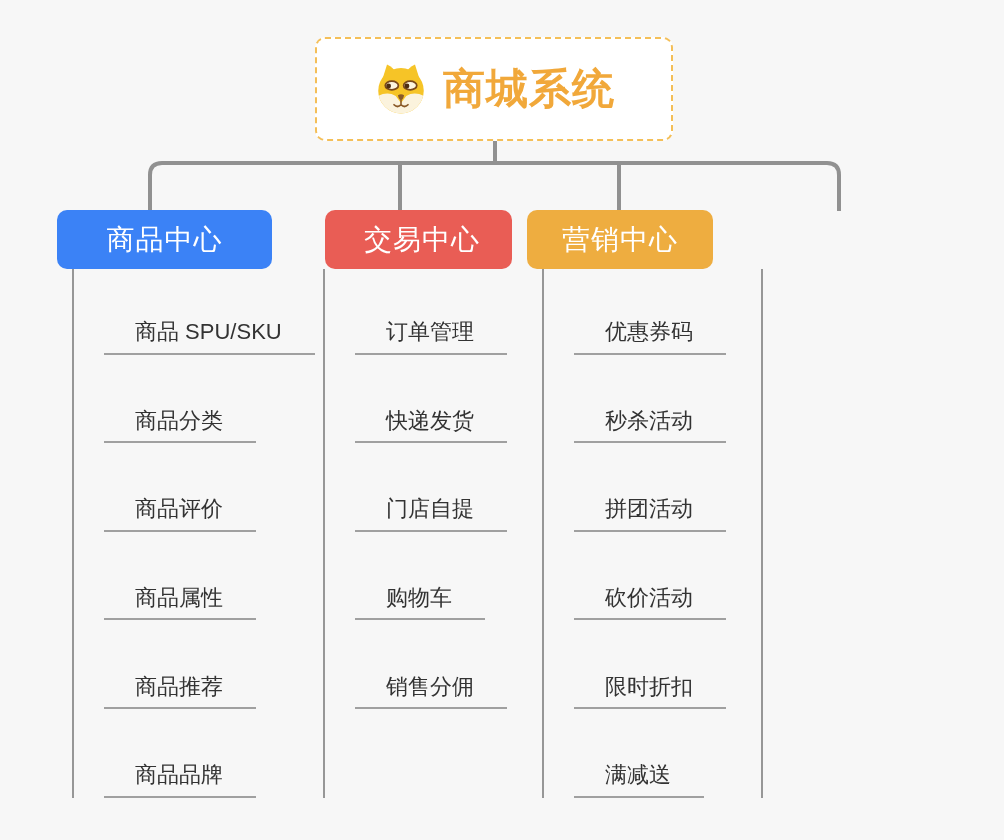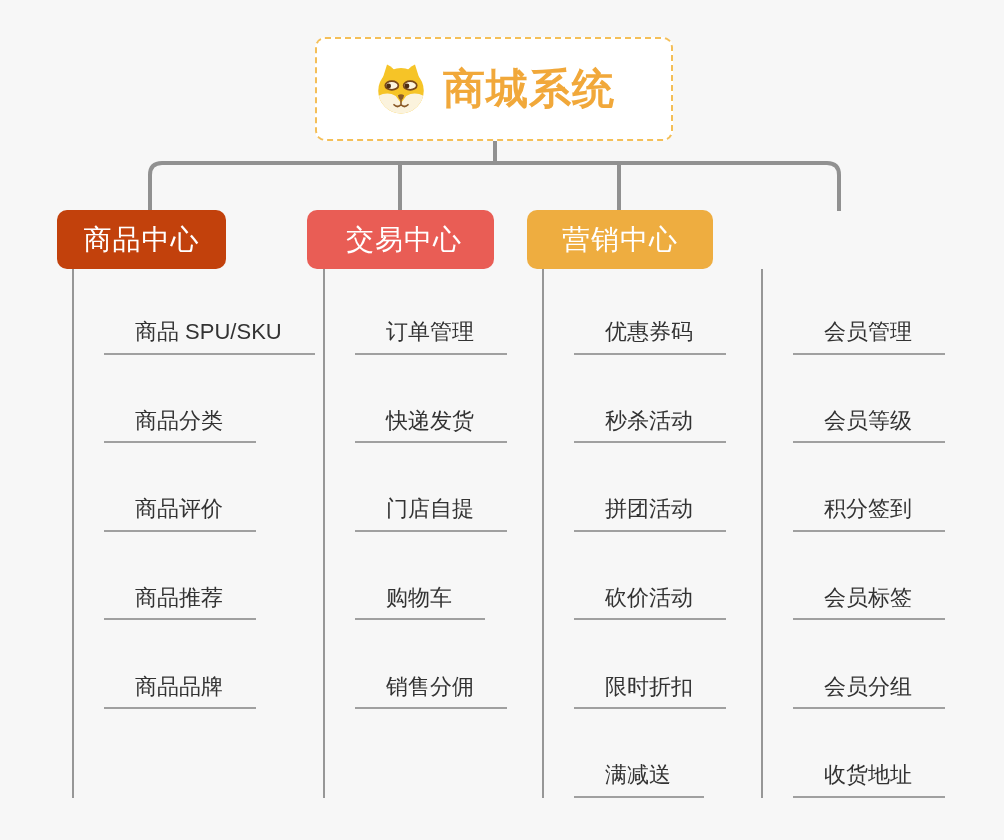--- a/index.html
+++ b/index.html
@@ -73,44 +73,47 @@
       <ellipse cx="42.5" cy="28" rx="7.5" ry="5" fill="#fdf6e0" stroke="#7a4a1c" stroke-width="2"></ellipse>
       <circle cx="17.8" cy="28.6" r="2.8" fill="#4f2d10"></circle>
       <circle cx="38.8" cy="28.6" r="2.8" fill="#4f2d10"></circle>
       <path d="M28.5,39 Q32,37 35.5,39 Q34.5,44 32,44.6 Q29.5,44 28.5,39 Z" fill="#8a5a28"></path>
       <path d="M32,44.6 V49" fill="none" stroke="#8a5a28" stroke-width="1.8" stroke-linecap="round"></path>
       <path d="M24,50 Q28,54 32,50 Q36,54 40,50" fill="none" stroke="#8a5a28" stroke-width="2" stroke-linecap="round"></path>
     </svg>
     <span class="root-title">商城系统</span>
   </div>
 
-  <div class="branch-box" style="left: 57px; width: 169px; background: #c2410c;">
+  <div class="branch-box" style="left: 57px; width: 215px; background: #3b82f6;">
     <span>商品中心</span>
   </div>
-  <div class="branch-box" style="left: 307px; width: 187px; background: rgb(233, 93, 85); padding-left: 7px;">
+  <div class="branch-box" style="left: 325px; width: 187px; background: rgb(233, 93, 85); padding-left: 7px;">
     <span>交易中心</span>
   </div>
   <div class="branch-box" style="left: 527px; width: 186px; background: rgb(238, 173, 64);">
     <span>营销中心</span>
   </div>
 
   <div class="trunk" style="left:72px;"></div>
   <div class="trunk" style="left:323px;"></div>
   <div class="trunk" style="left:542px;"></div>
   <div class="trunk" style="left:761px;"></div>
 
   <div class="leaf-col" style="left:72px;">
     <div class="leaf">
         <span class="leaf-label">商品 SPU/SKU</span>
       </div>
     <div class="leaf">
         <span class="leaf-label">商品分类</span>
       </div>
     <div class="leaf">
         <span class="leaf-label">商品评价</span>
+      </div>
+    <div class="leaf">
+        <span class="leaf-label">商品属性</span>
       </div>
     <div class="leaf">
         <span class="leaf-label">商品推荐</span>
       </div>
     <div class="leaf">
         <span class="leaf-label">商品品牌</span>
       </div>
   </div>
 
   <div class="leaf-col" style="left:323px;">
@@ -145,34 +148,14 @@
         <span class="leaf-label">砍价活动</span>
       </div>
     <div class="leaf">
         <span class="leaf-label">限时折扣</span>
       </div>
     <div class="leaf">
         <span class="leaf-label">满减送</span>
       </div>
   </div>
 
-  <div class="leaf-col" style="left:761px;">
-    <div class="leaf">
-        <span class="leaf-label">会员管理</span>
-      </div>
-    <div class="leaf">
-        <span class="leaf-label">会员等级</span>
-      </div>
-    <div class="leaf">
-        <span class="leaf-label">积分签到</span>
-      </div>
-    <div class="leaf">
-        <span class="leaf-label">会员标签</span>
-      </div>
-    <div class="leaf">
-        <span class="leaf-label">会员分组</span>
-      </div>
-    <div class="leaf">
-        <span class="leaf-label">收货地址</span>
-      </div>
-  </div>
 
 </div>
 
 </body></html>

